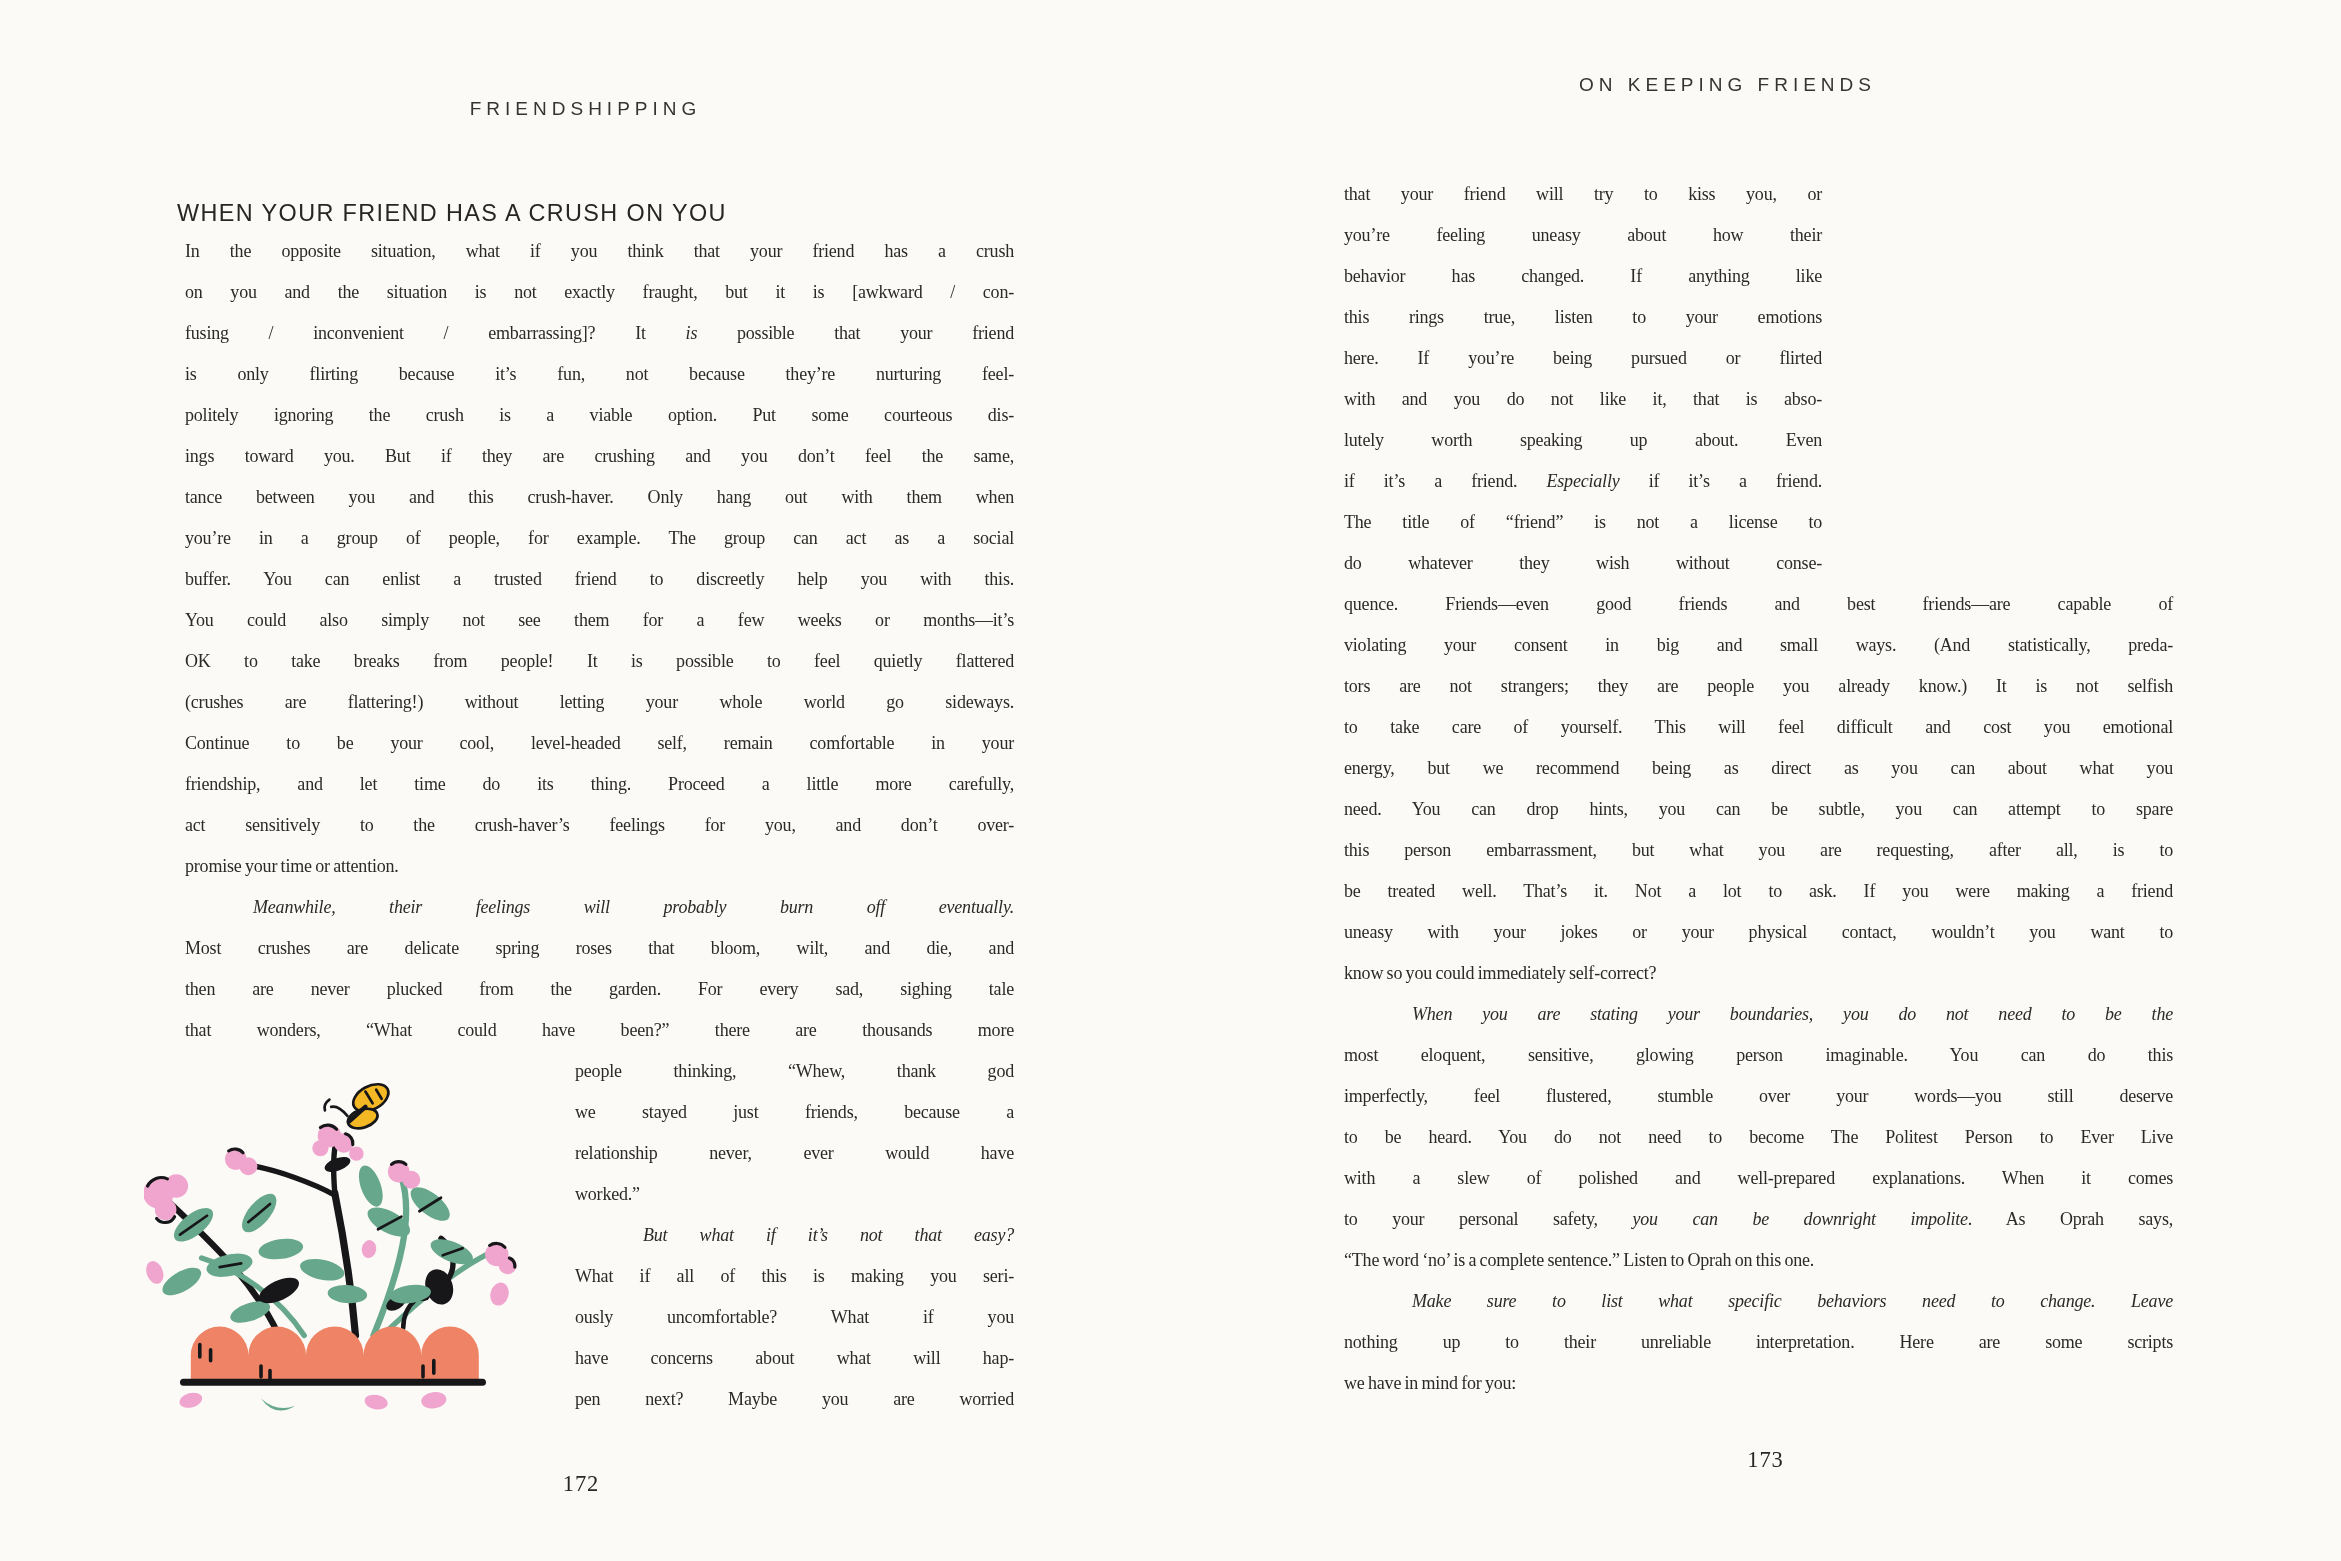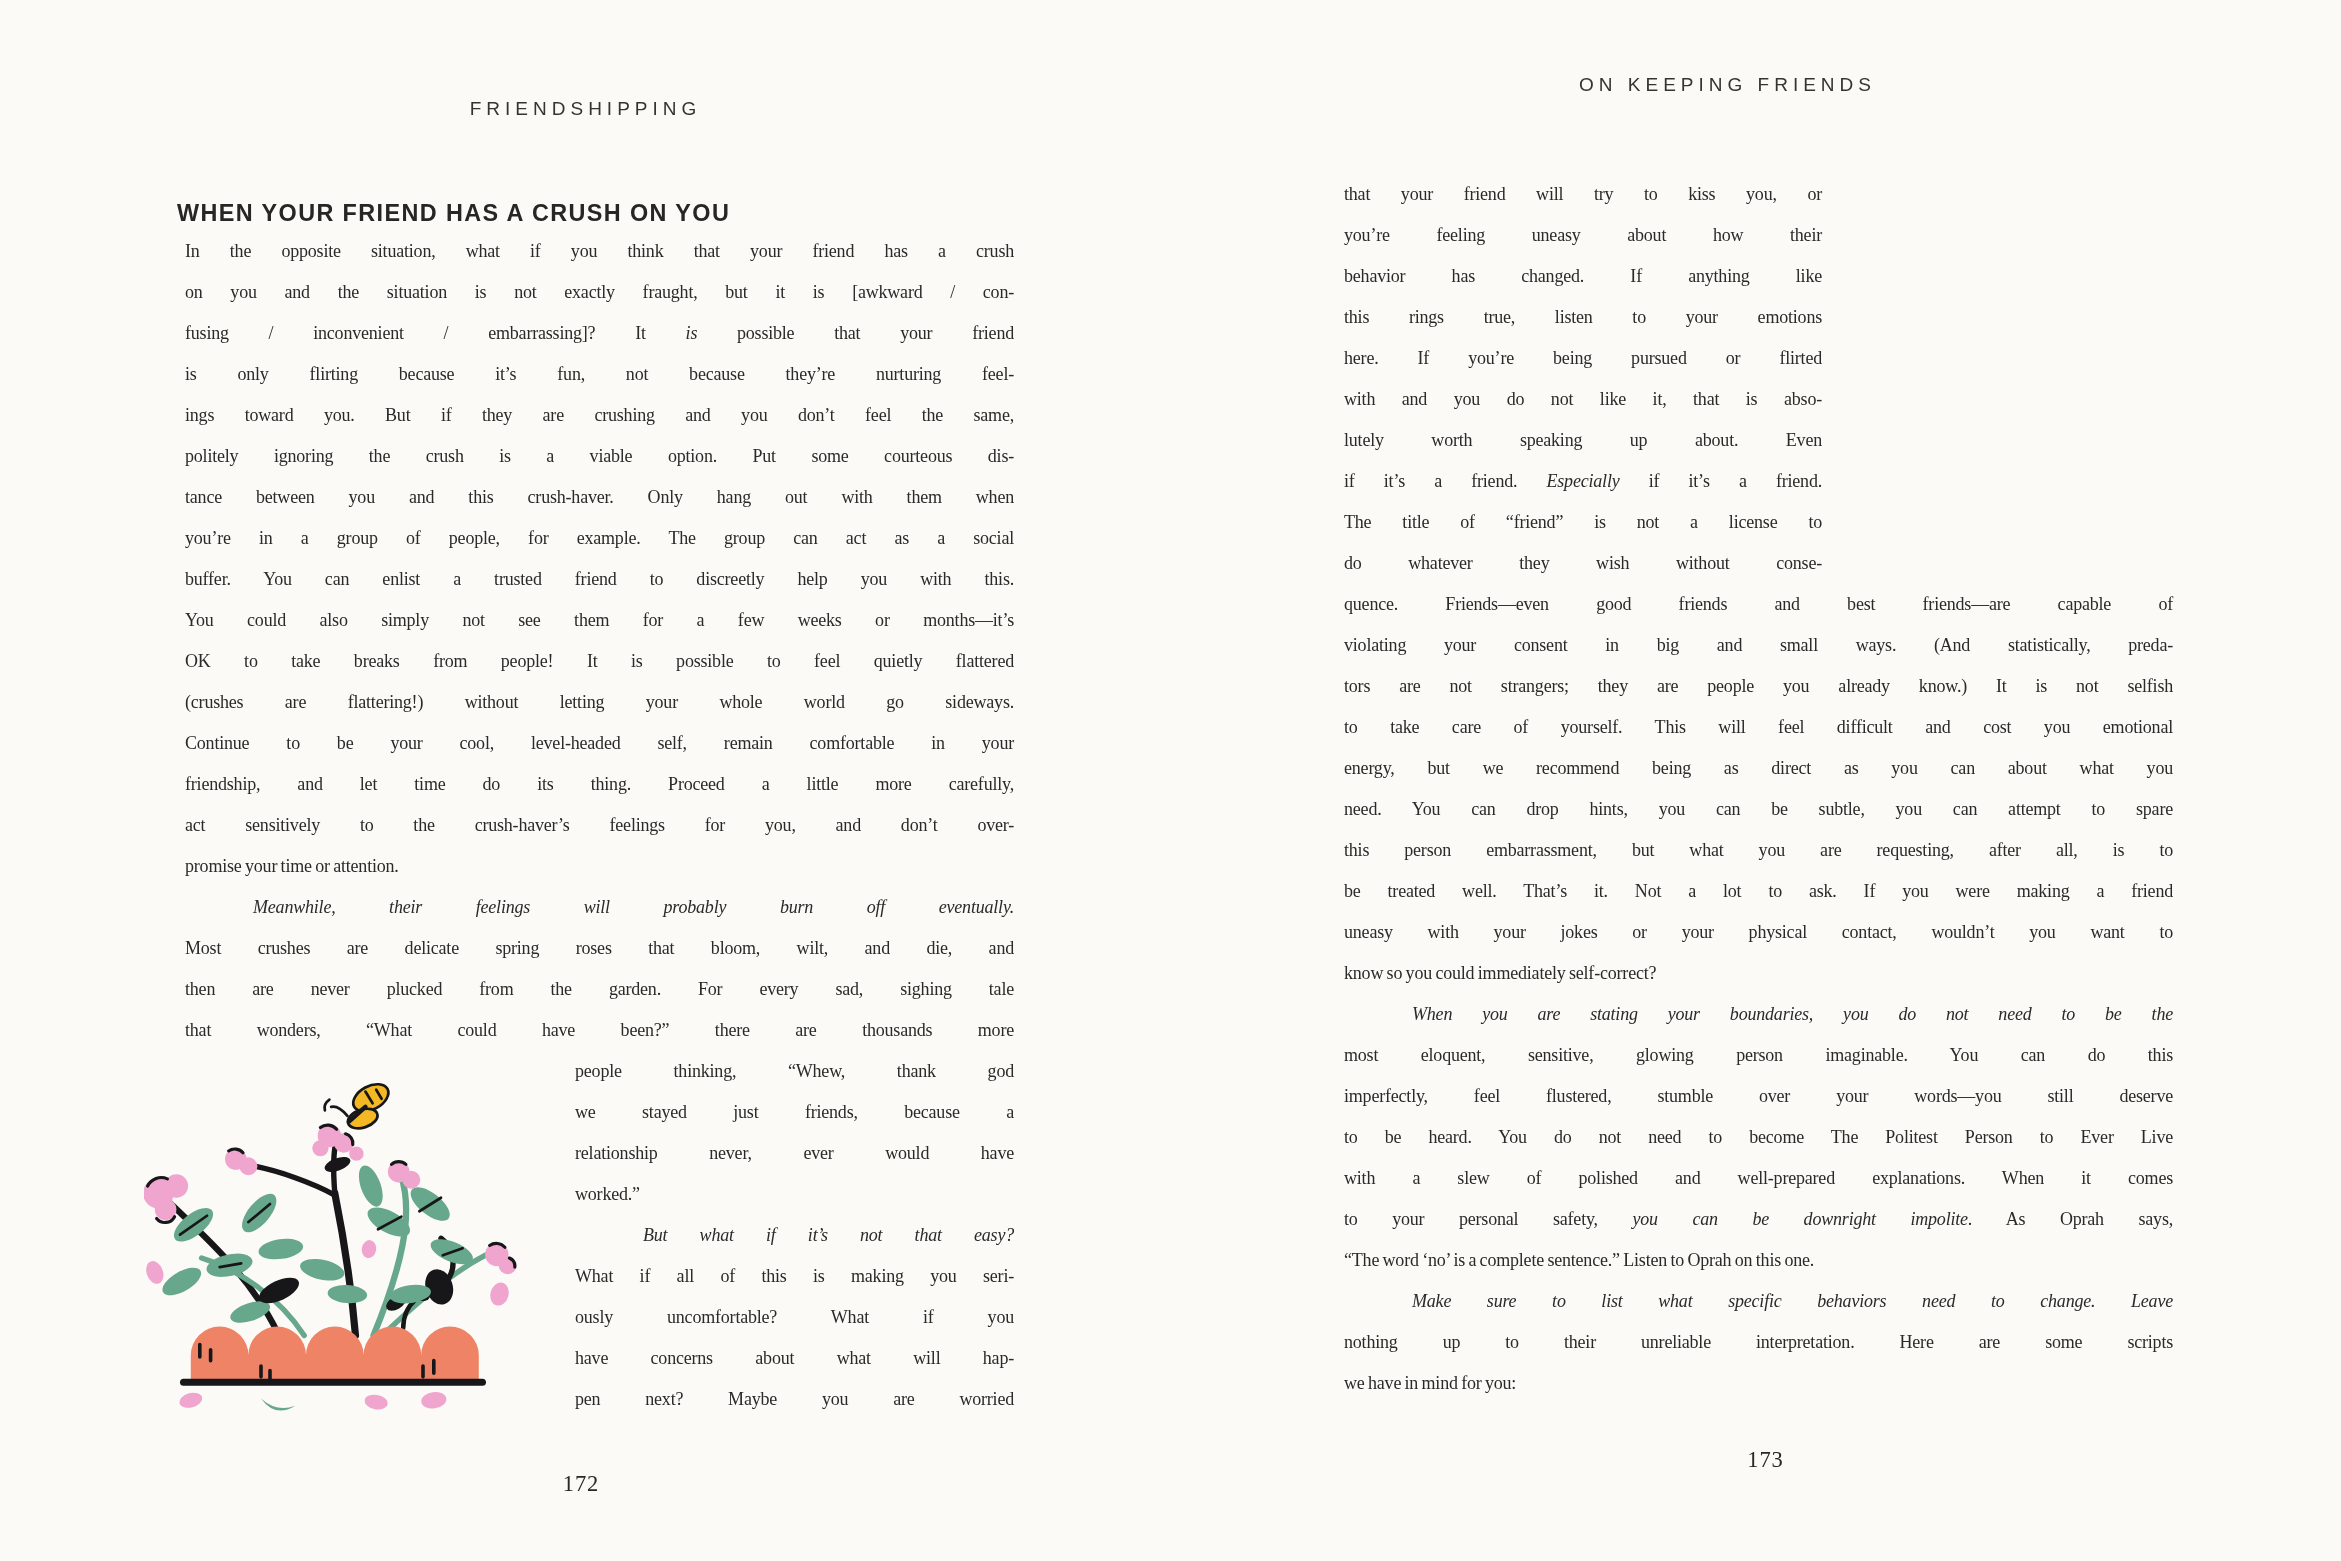--- a/index.html
+++ b/index.html
@@ -13,21 +13,21 @@
 
   .running-head {
     position:absolute; top:74px; left:0; right:0; text-align:center;
     font-family:"Liberation Sans", sans-serif; font-size:19px;
     letter-spacing:5px; color:var(--head_ink,#343431); font-weight:400;
   }
   .rh-right { right:58px; }
 
   .chapter-heading {
     position:absolute; left:177px; top:175px; margin:0;
-    font-family:"Liberation Sans", sans-serif; font-weight:bold;
+    font-family:"Liberation Sans", sans-serif; font-weight:normal;
     font-size:23.4px; line-height:29px; letter-spacing:1.4px; color:#262624;
   }
 
   .textcol { position:absolute; width:829px; font-size:18px; }
   .col-left  { left:185px; top:207px; }
   .col-right { left:173px; top:174px; }
 
   .tline {
     height:41px; line-height:41px; white-space:nowrap;
     text-align:justify; text-align-last:justify;
@@ -55,22 +55,22 @@
 <div class="sheet">
 
   <section class="page page-left">
     <div class="running-head">FRIENDSHIPPING</div>
     <h1 class="chapter-heading">WHEN YOUR FRIEND HAS A CRUSH ON YOU</h1>
     <div class="textcol col-left">
         <div class="tline">In the opposite situation, what if you think that your friend has a crush</div>
         <div class="tline">on you and the situation is not exactly fraught, but it is [awkward / con-</div>
         <div class="tline">fusing / inconvenient / embarrassing]? It <i>is</i> possible that your friend</div>
         <div class="tline">is only flirting because it’s fun, not because they’re nurturing feel-</div>
+        <div class="tline">politely ignoring the crush is a viable option. Put some courteous dis-</div>
         <div class="tline">ings toward you. But if they are crushing and you don’t feel the same,</div>
-        <div class="tline">politely ignoring the crush is a viable option. Put some courteous dis-</div>
         <div class="tline">tance between you and this crush-haver. Only hang out with them when</div>
         <div class="tline">you’re in a group of people, for example. The group can act as a social</div>
         <div class="tline">buffer. You can enlist a trusted friend to discreetly help you with this.</div>
         <div class="tline">You could also simply not see them for a few weeks or months—it’s</div>
         <div class="tline">OK to take breaks from people! It is possible to feel quietly flattered</div>
         <div class="tline">(crushes are flattering!) without letting your whole world go sideways.</div>
         <div class="tline">Continue to be your cool, level-headed self, remain comfortable in your</div>
         <div class="tline">friendship, and let time do its thing. Proceed a little more carefully,</div>
         <div class="tline">act sensitively to the crush-haver’s feelings for you, and don’t over-</div>
         <div class="tline last">promise your time or attention.</div>

